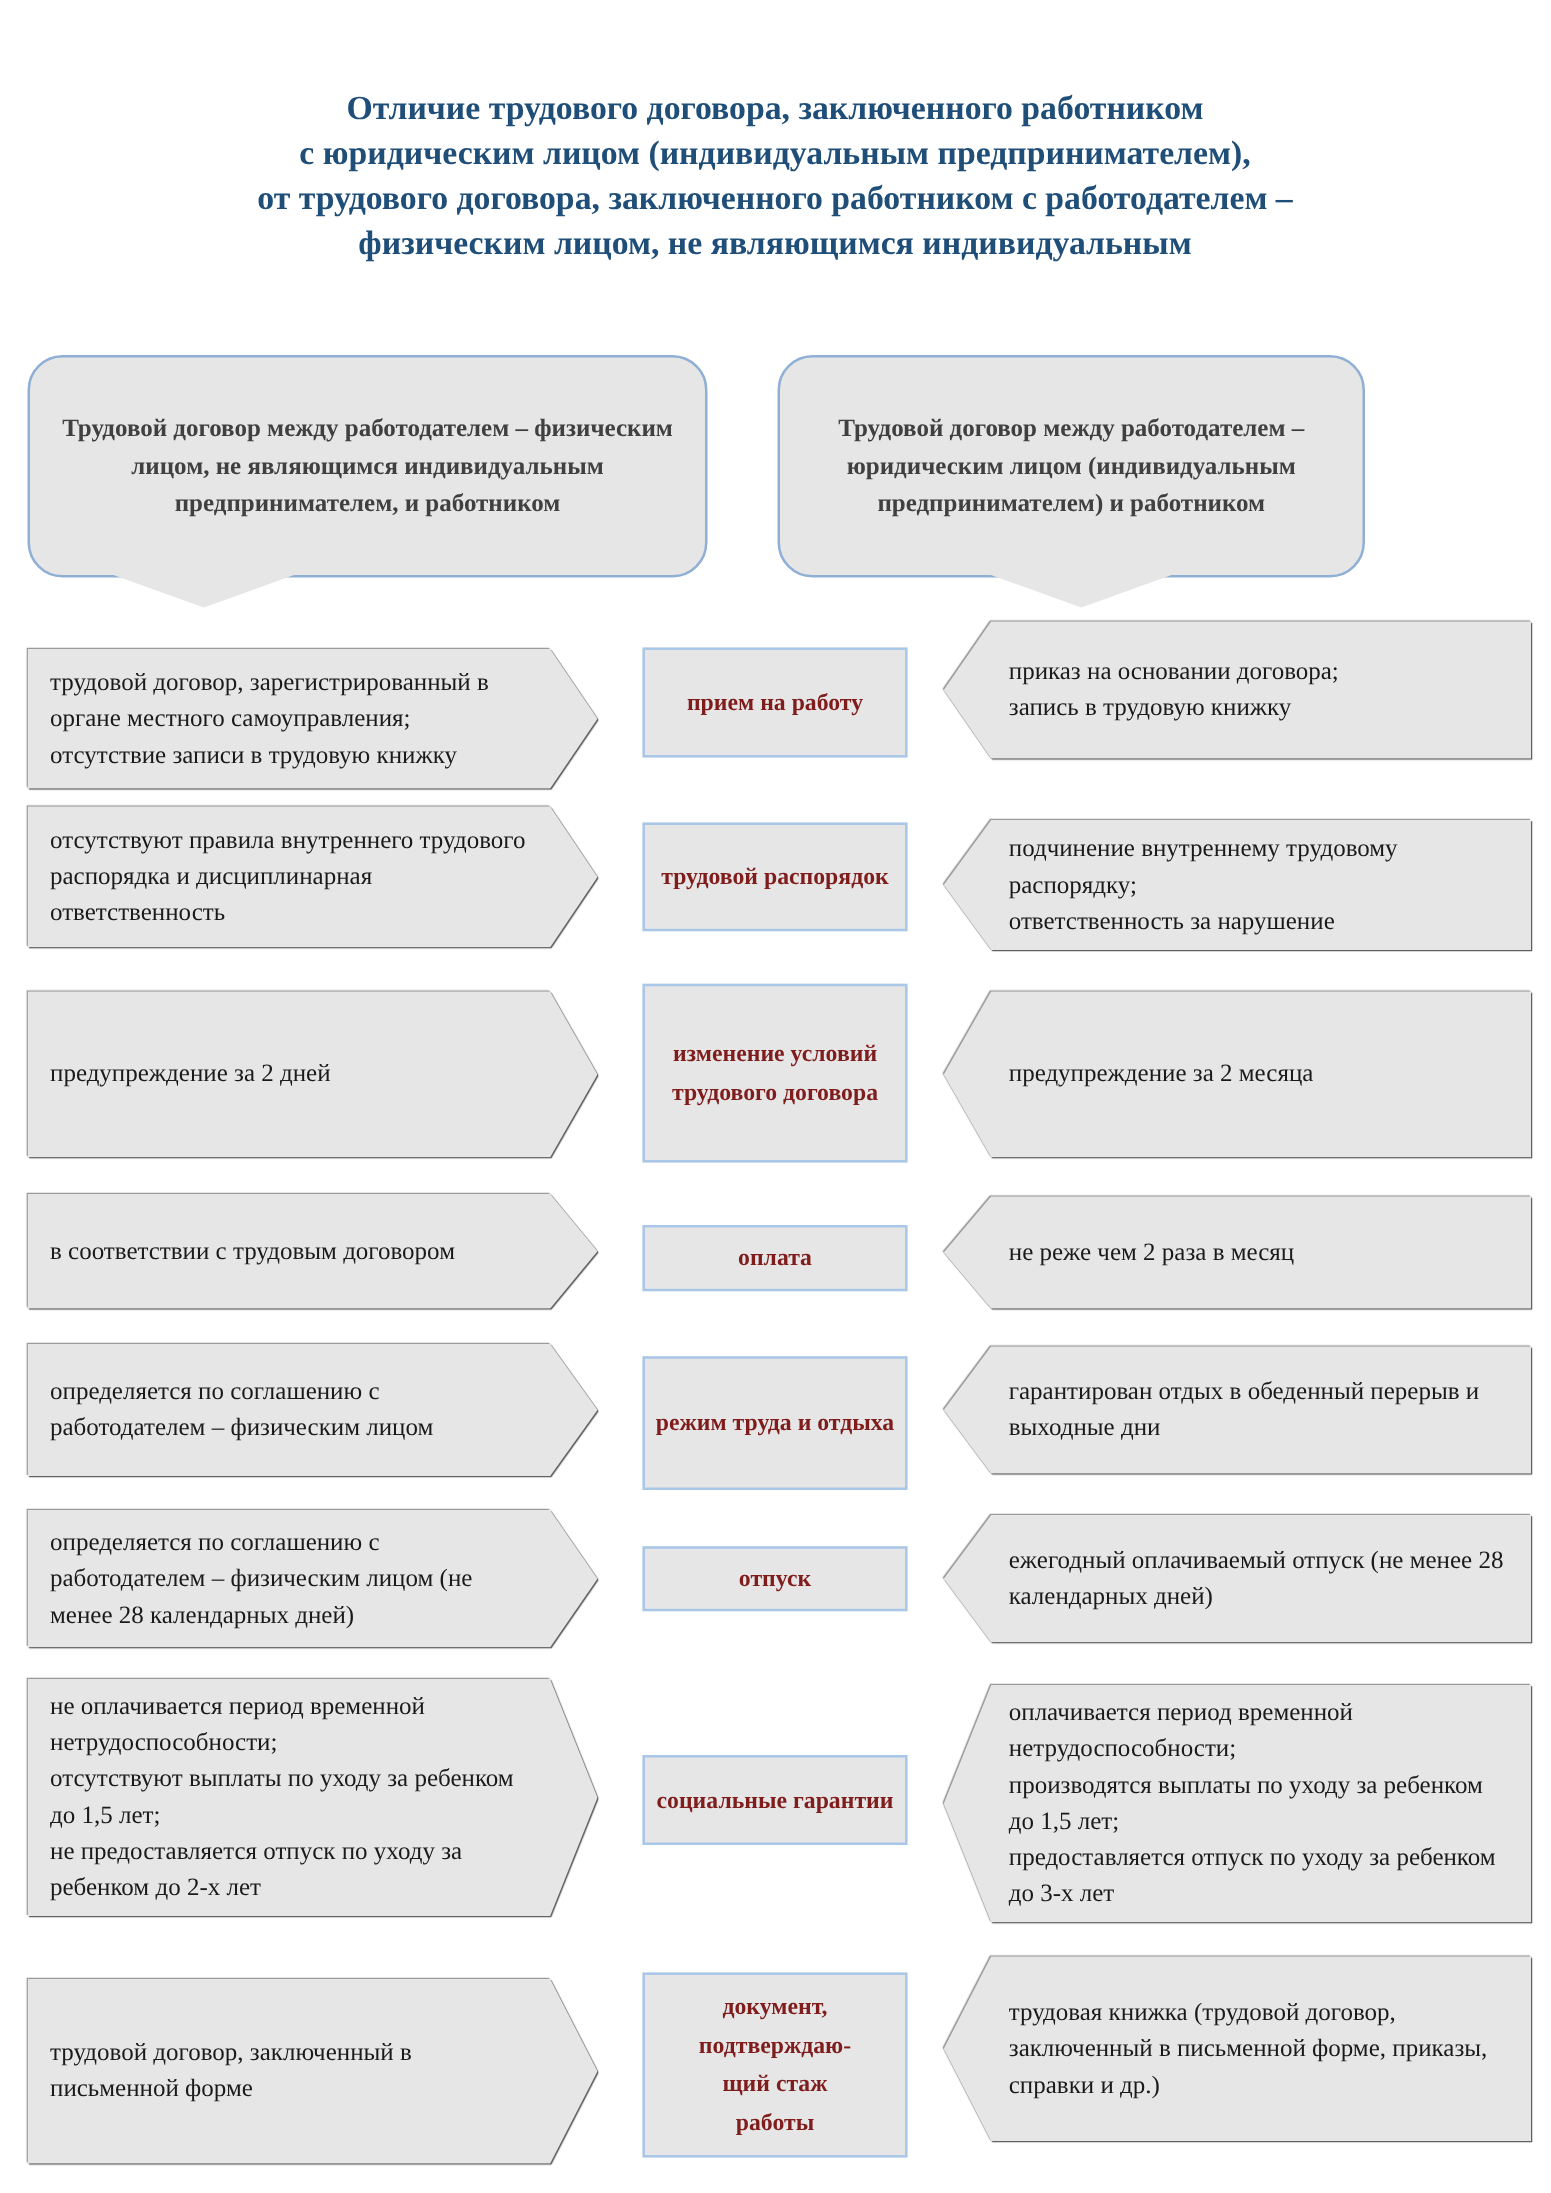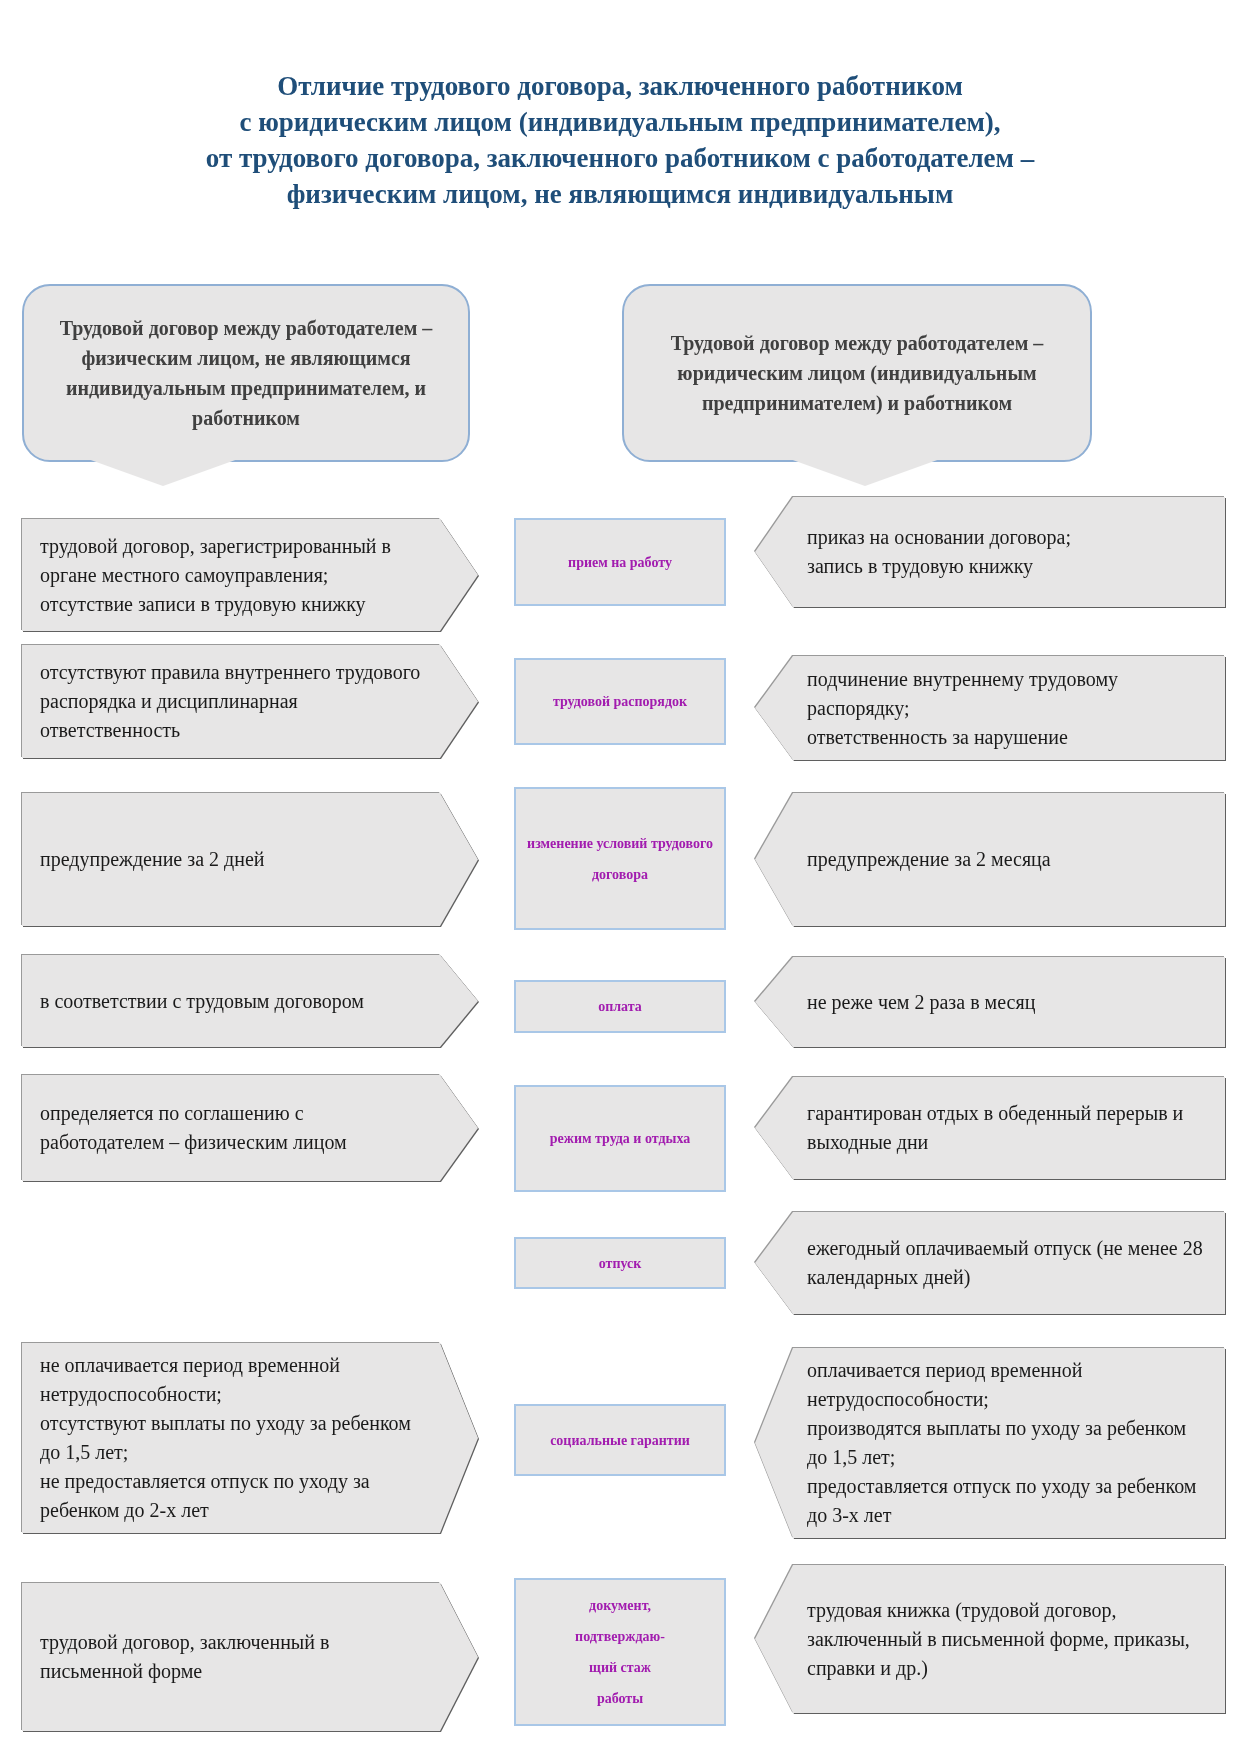--- a/index.html
+++ b/index.html
@@ -48,37 +48,37 @@
   .txt{
     font-size:20px;line-height:29px;color:#1a1a1a;white-space:pre-line;
   }
   
   .cat{
     position:absolute;left:514px;width:212px;background:#E7E6E6;
     border:2px solid #A9C7E7;box-sizing:border-box;
     display:flex;align-items:center;justify-content:center;
   }
   .label{
-    text-align:center;font-weight:bold;font-size:14px;line-height:31px;
-    color:#a21caf;white-space:pre-line;padding:0 6px;
+    text-align:center;font-weight:bold;font-size:19px;line-height:31px;
+    color:#7f1d1d;white-space:pre-line;padding:0 6px;
   }
 </style>
 </head>
 <body>
 
 <div class="page">
 
   <h1 class="title">
     <span>Отличие трудового договора, заключенного работником</span>
     <span>с юридическим лицом (индивидуальным предпринимателем),</span>
     <span>от трудового договора, заключенного работником с работодателем –</span>
     <span>физическим лицом, не являющимся индивидуальным</span>
   </h1>
 
-  <div class="callout" style="left:22px;top:284px;width:448px;height:178px;">
+  <div class="callout" style="left:22px;top:284px;width:544px;height:178px;">
     <div class="callout-text">Трудовой договор между работодателем – физическим лицом, не являющимся индивидуальным предпринимателем, и работником</div>
   </div>
   <div class="callout-tail" style="left:88px;top:459px;"></div>
 
   <div class="callout" style="left:622px;top:284px;width:470px;height:178px;">
     <div class="callout-text">Трудовой договор между работодателем – юридическим лицом (индивидуальным предпринимателем) и работником</div>
   </div>
   <div class="callout-tail" style="left:790px;top:459px;"></div>
 
   <div class="arrow left-arrow" style="top:497px;height:112px;margin-top:22px;">
@@ -147,20 +147,25 @@
   </div>
   <div class="cat" style="top:1085px;height:107px;">
     <div class="label">режим труда и отдыха</div>
   </div>
   <div class="arrow right-arrow" style="top:1077px;height:102px;">
     <div class="fill">
         <div class="txt">гарантирован отдых в обеденный перерыв и выходные дни</div>
       </div>
   </div>
 
+  <div class="arrow left-arrow" style="top:1208px;height:110px;">
+    <div class="fill">
+        <div class="txt">определяется по соглашению с работодателем – физическим лицом (не менее 28 календарных дней)</div>
+      </div>
+  </div>
   <div class="cat" style="top:1237px;height:52px;">
     <div class="label">отпуск</div>
   </div>
   <div class="arrow right-arrow" style="top:1212px;height:102px;">
     <div class="fill">
         <div class="txt">ежегодный оплачиваемый отпуск (не менее 28 календарных дней)</div>
       </div>
   </div>
 
   <div class="arrow left-arrow" style="top:1343px;height:190px;">

